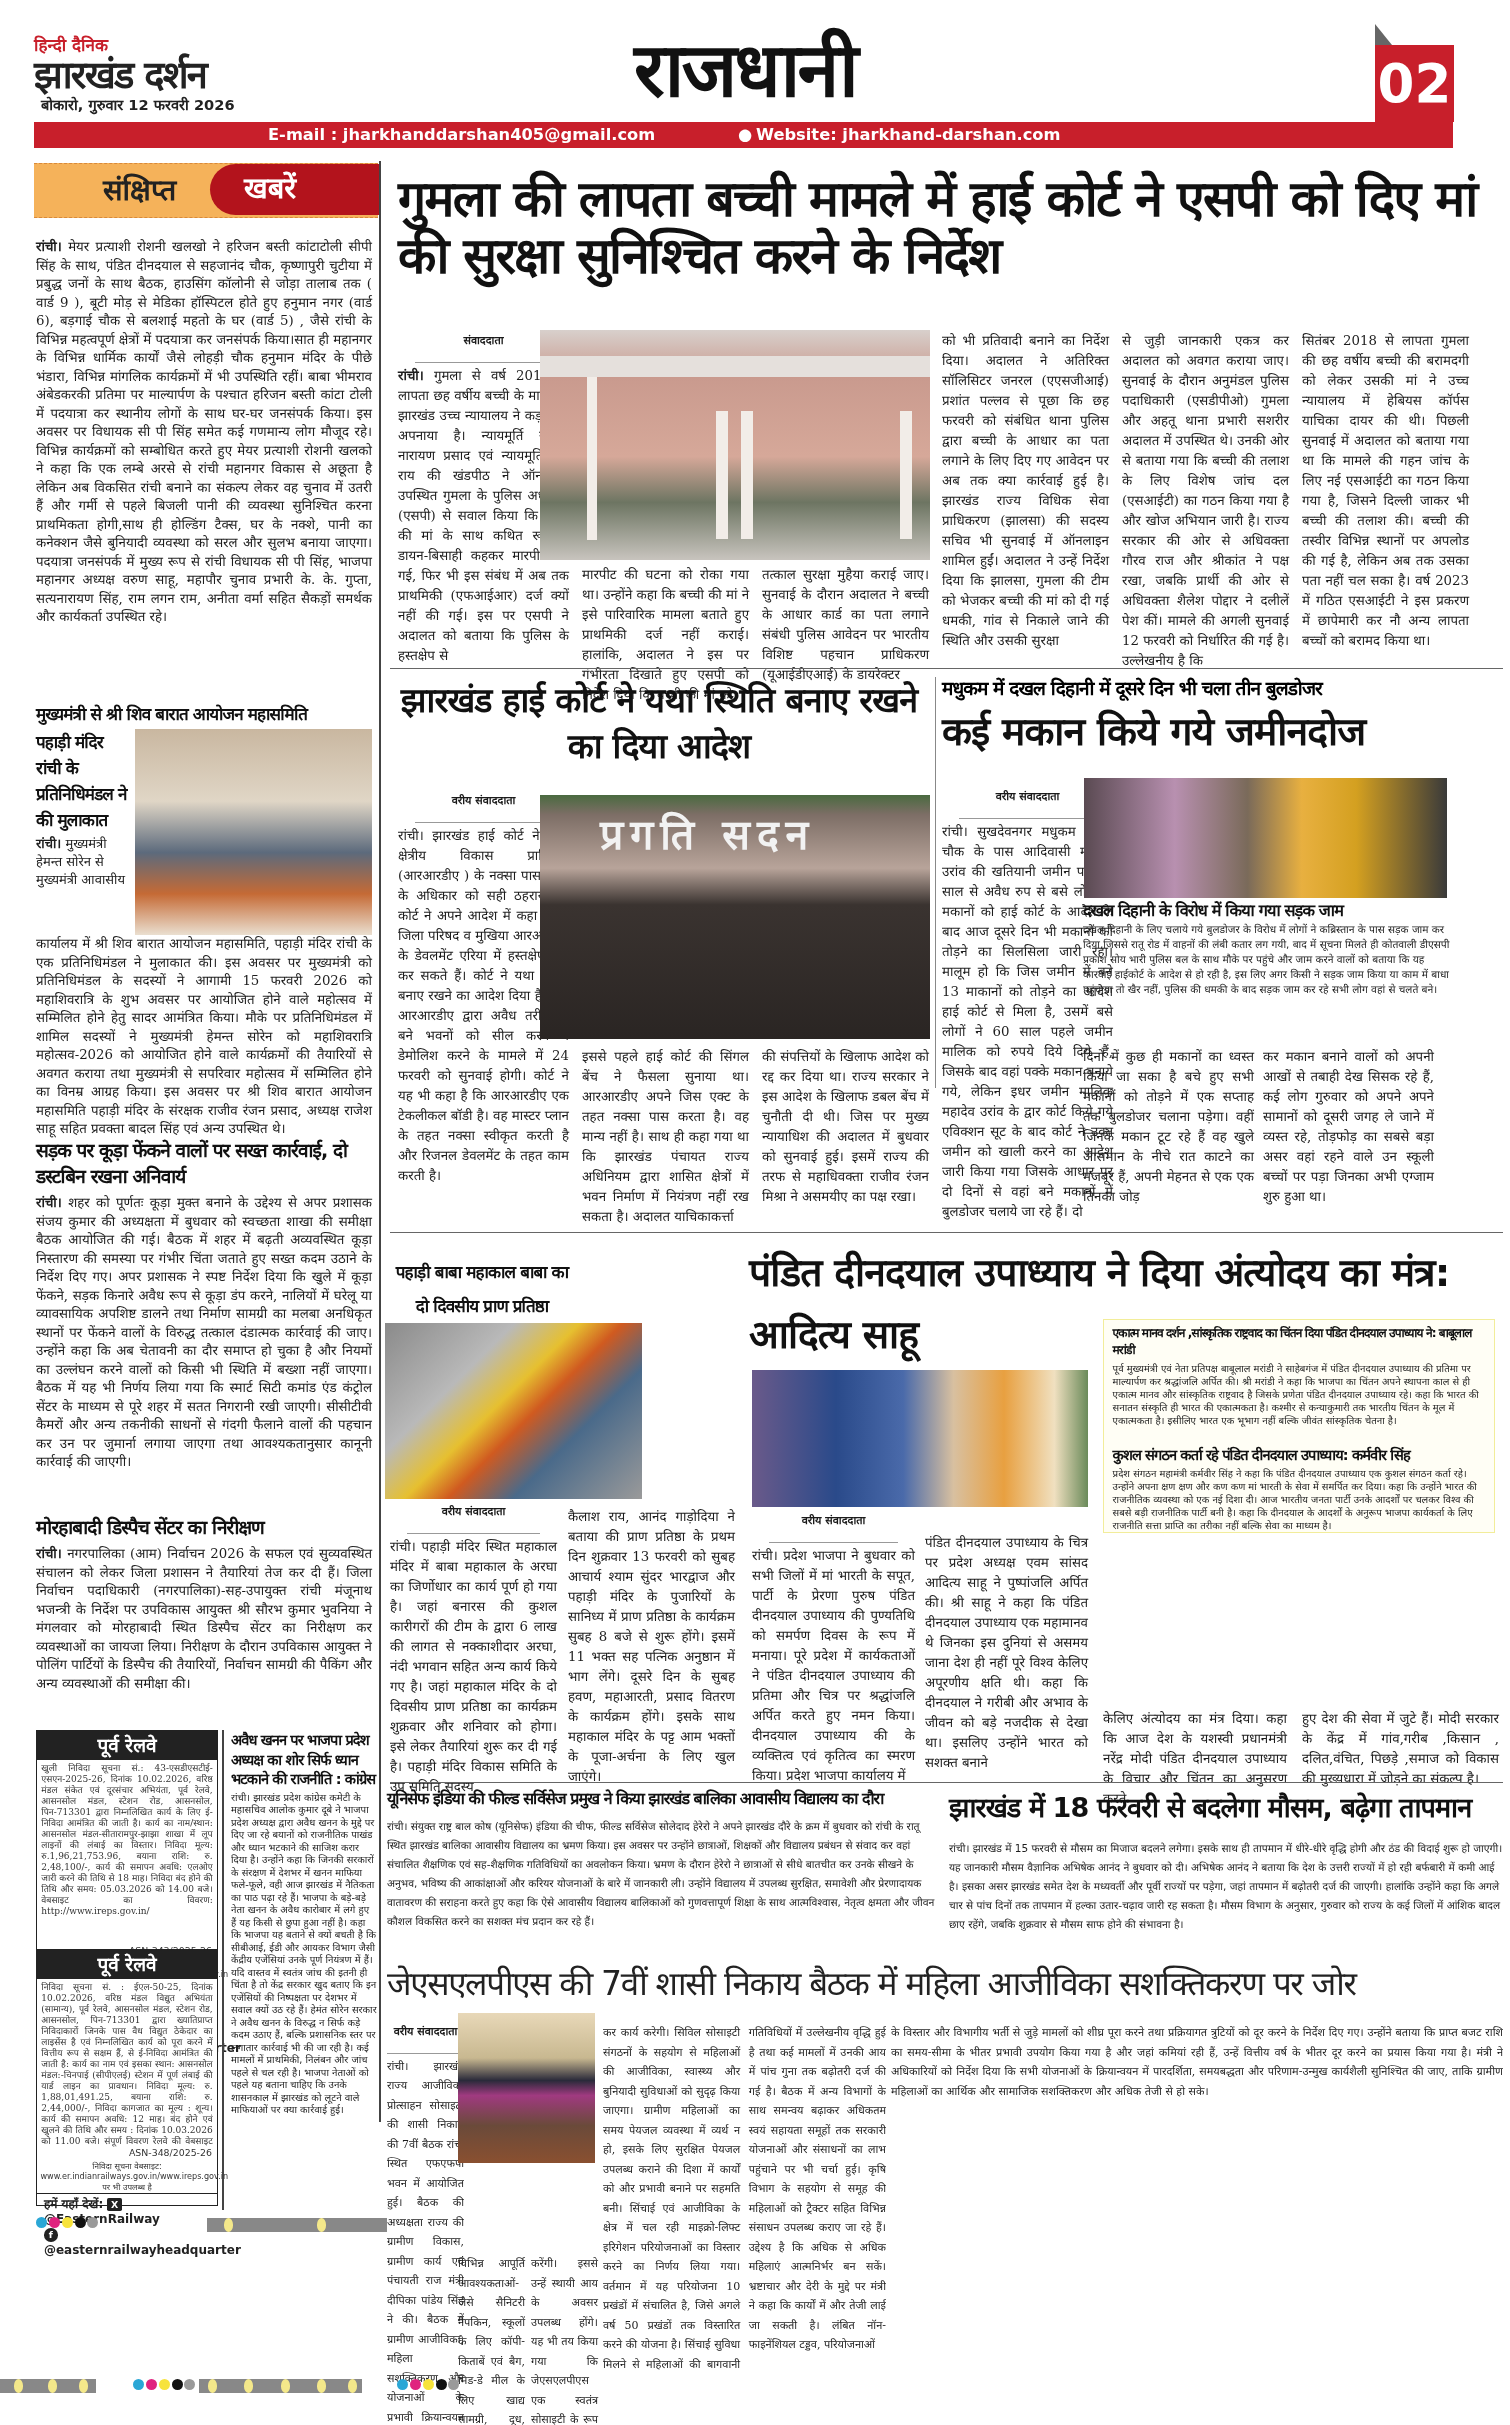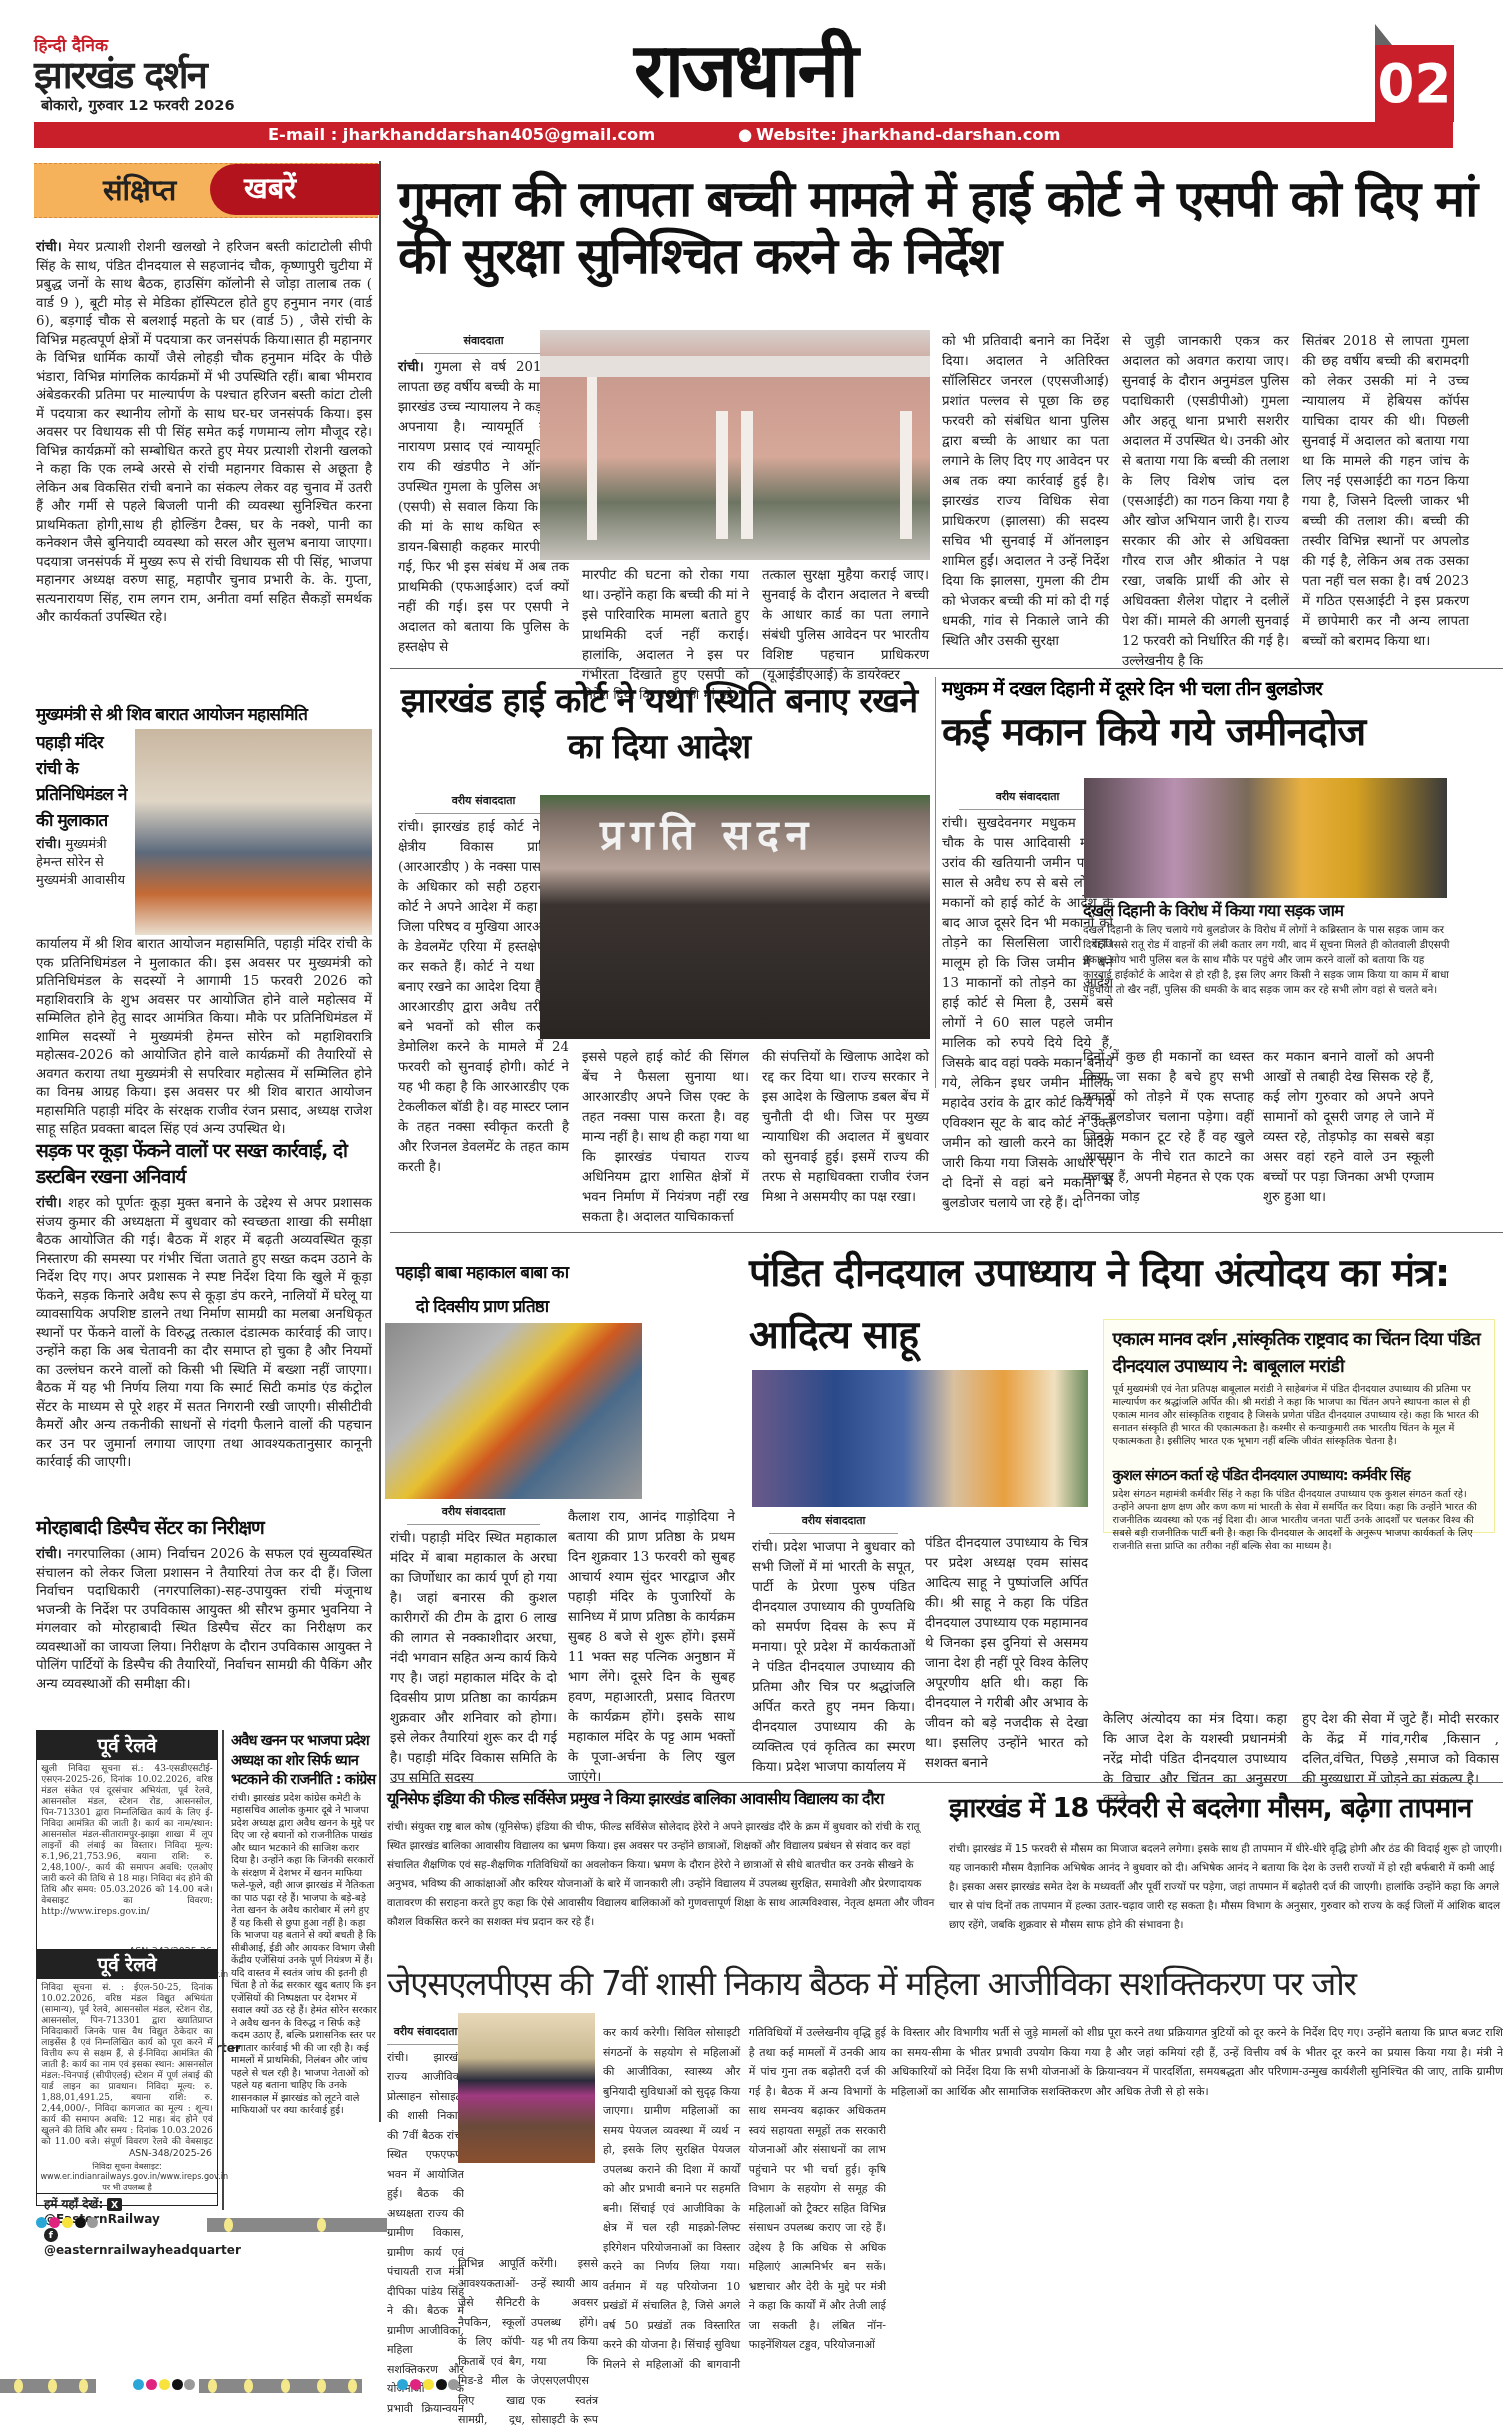--- a/index.html
+++ b/index.html
@@ -2,21 +2,21 @@
 <html style="font-size:13.7px"><head>
 <meta charset="utf-8">
 <style>
 *{box-sizing:border-box;margin:0;padding:0}
 html,body{width:1511px;height:2426px;background:#fff;overflow:hidden}
 body{position:relative;font-family:"DejaVu Sans","Liberation Sans",sans-serif;color:#1a1a1a}
 .abs{position:absolute}
 .txt{font-family:"DejaVu Serif","Liberation Serif",serif;font-size:13.3px;line-height:20px;text-align:justify;color:#1d1d1d}
 .txt b{font-weight:bold}
 .head{font-family:"DejaVu Sans","Liberation Sans",sans-serif;font-weight:bold;color:#111;letter-spacing:-0.9px}
-.byline{font-family:"DejaVu Sans",sans-serif;font-size:11px;font-weight:bold;text-align:center;border-bottom:0.9px solid #999;padding-bottom:6px;margin:0 17px 2.6px}
+.byline{font-family:"DejaVu Sans",sans-serif;font-size:11px;font-weight:bold;text-align:center;border-bottom:0.9px solid #999;padding-bottom:15px;margin:0 17px 2.6px}
 .photo{background:#888;overflow:hidden}
 .col{position:absolute}
 .vline{position:absolute;width:1.7px;background:#444}
 .hline{position:absolute;height:0.9px;background:#666}
 
 #brand-small{left:34px;top:33px;font-size:17px;color:#c81f2b;font-weight:bold}
 #brand-main{left:34px;top:47px;font-size:38px;font-weight:bold;color:#222;letter-spacing:-1.7px}
 #issue-date{left:41px;top:94px;font-size:14.6px;font-weight:bold;color:#222}
 #section-title{left:634px;top:27px;font-size:75px;font-weight:bold;color:#111;letter-spacing:-2.6px;line-height:86px}
 #page-no{left:1375px;top:45px;width:79px;height:77px;background:#c81f2b;color:#fff;font-size:53px;font-weight:bold;text-align:center;line-height:77px}
@@ -181,21 +181,21 @@
 <div class="col txt" style="left:568px;top:1507px;width:167px">कैलाश राय, आनंद गाड़ोदिया ने बताया की प्राण प्रतिष्ठा के प्रथम दिन शुक्रवार 13 फरवरी को सुबह आचार्य श्याम सुंदर भारद्वाज और पहाड़ी मंदिर के पुजारियों के सानिध्य में प्राण प्रतिष्ठा के कार्यक्रम सुबह 8 बजे से शुरू होंगे। इसमें 11 भक्त सह पत्निक अनुष्ठान में भाग लेंगे। दूसरे दिन के सुबह हवण, महाआरती, प्रसाद वितरण के कार्यक्रम होंगे। इसके साथ महाकाल मंदिर के पट्ट आम भक्तों के पूजा-अर्चना के लिए खुल जाएंगे।</div>
 
 <div class="col head" style="left:749px;top:1242px;width:754px;font-size:39px;line-height:62px">पंडित दीनदयाल उपाध्याय ने दिया अंत्योदय का मंत्र: आदित्य साहू</div>
 <div class="photo" style="position:absolute;left:752px;top:1370px;width:336px;height:137px;background:linear-gradient(90deg,#6a5a8a 0%,#2a4a8a 25%,#4a6aaa 45%,#d8c0a0 60%,#e8a040 75%,#f0e0c0 90%,#6a8a5a 100%)"></div>
 <div class="col" style="left:752px;top:1512px;width:163px">
   <div class="byline">वरीय संवाददाता</div>
   <div class="txt">रांची। प्रदेश भाजपा ने बुधवार को सभी जिलों में मां भारती के सपूत, पार्टी के प्रेरणा पुरुष पंडित दीनदयाल उपाध्याय की पुण्यतिथि को समर्पण दिवस के रूप में मनाया। पूरे प्रदेश में कार्यकताओं ने पंडित दीनदयाल उपाध्याय की प्रतिमा और चित्र पर श्रद्धांजलि अर्पित करते हुए नमन किया। दीनदयाल उपाध्याय की के व्यक्तित्व एवं कृतित्व का स्मरण किया। प्रदेश भाजपा कार्यालय में</div>
 </div>
 <div class="col txt" style="left:925px;top:1533px;width:163px">पंडित दीनदयाल उपाध्याय के चित्र पर प्रदेश अध्यक्ष एवम सांसद आदित्य साहू ने पुष्पांजलि अर्पित की। श्री साहू ने कहा कि पंडित दीनदयाल उपाध्याय एक महामानव थे जिनका इस दुनियां से असमय जाना देश ही नहीं पूरे विश्व केलिए अपूरणीय क्षति थी। कहा कि दीनदयाल ने गरीबी और अभाव के जीवन को बड़े नजदीक से देखा था। इसलिए उन्होंने भारत को सशक्त बनाने</div>
 <div class="box-yellow" style="left:1103px;top:1319px;width:392px;height:214px">
-  <div class="head" style="font-size:18px;line-height:27px">एकात्म मानव दर्शन ,सांस्कृतिक राष्ट्रवाद का चिंतन दिया पंडित दीनदयाल उपाध्याय ने: बाबूलाल मरांडी</div>
+  <div class="head" style="font-size:12px;line-height:17px">एकात्म मानव दर्शन ,सांस्कृतिक राष्ट्रवाद का चिंतन दिया पंडित दीनदयाल उपाध्याय ने: बाबूलाल मरांडी</div>
   <div class="txt" style="font-family:'DejaVu Sans',sans-serif;font-size:9.8px;line-height:13px;text-align:left;margin-top:2.6px">पूर्व मुख्यमंत्री एवं नेता प्रतिपक्ष बाबूलाल मरांडी ने साहेबगंज में पंडित दीनदयाल उपाध्याय की प्रतिमा पर माल्यार्पण कर श्रद्धांजलि अर्पित की। श्री मरांडी ने कहा कि भाजपा का चिंतन अपने स्थापना काल से ही एकात्म मानव और सांस्कृतिक राष्ट्रवाद है जिसके प्रणेता पंडित दीनदयाल उपाध्याय रहे। कहा कि भारत की सनातन संस्कृति ही भारत की एकात्मकता है। कश्मीर से कन्याकुमारी तक भारतीय चिंतन के मूल में एकात्मकता है। इसीलिए भारत एक भूभाग नहीं बल्कि जीवंत सांस्कृतिक चेतना है।</div>
   <div class="head" style="font-size:14.6px;line-height:19.7px;margin-top:18px">कुशल संगठन कर्ता रहे पंडित दीनदयाल उपाध्याय: कर्मवीर सिंह</div>
   <div class="txt" style="font-family:'DejaVu Sans',sans-serif;font-size:9.8px;line-height:13px;text-align:left;margin-top:2.6px">प्रदेश संगठन महामंत्री कर्मवीर सिंह ने कहा कि पंडित दीनदयाल उपाध्याय एक कुशल संगठन कर्ता रहे। उन्होंने अपना क्षण क्षण और कण कण मां भारती के सेवा में समर्पित कर दिया। कहा कि उन्होंने भारत की राजनीतिक व्यवस्था को एक नई दिशा दी। आज भारतीय जनता पार्टी उनके आदर्शों पर चलकर विश्व की सबसे बड़ी राजनीतिक पार्टी बनी है। कहा कि दीनदयाल के आदर्शों के अनुरूप भाजपा कार्यकर्ता के लिए राजनीति सत्ता प्राप्ति का तरीका नहीं बल्कि सेवा का माध्यम है।</div>
 </div>
 
 <div class="col txt" style="left:1103px;top:1486px;width:184px;background:#fff;margin-top:223px">केलिए अंत्योदय का मंत्र दिया। कहा कि आज देश के यशस्वी प्रधानमंत्री नरेंद्र मोदी पंडित दीनदयाल उपाध्याय के विचार और चिंतन का अनुसरण करते</div>
 <div class="col txt" style="left:1302px;top:1486px;width:197px;background:#fff;margin-top:223px">हुए देश की सेवा में जुटे हैं। मोदी सरकार के केंद्र में गांव,गरीब ,किसान , दलित,वंचित, पिछड़े ,समाज को विकास की मुख्यधारा में जोड़ने का संकल्प है।</div>
 
 <div class="hline" style="left:390px;top:1782px;width:1113px"></div>
 

